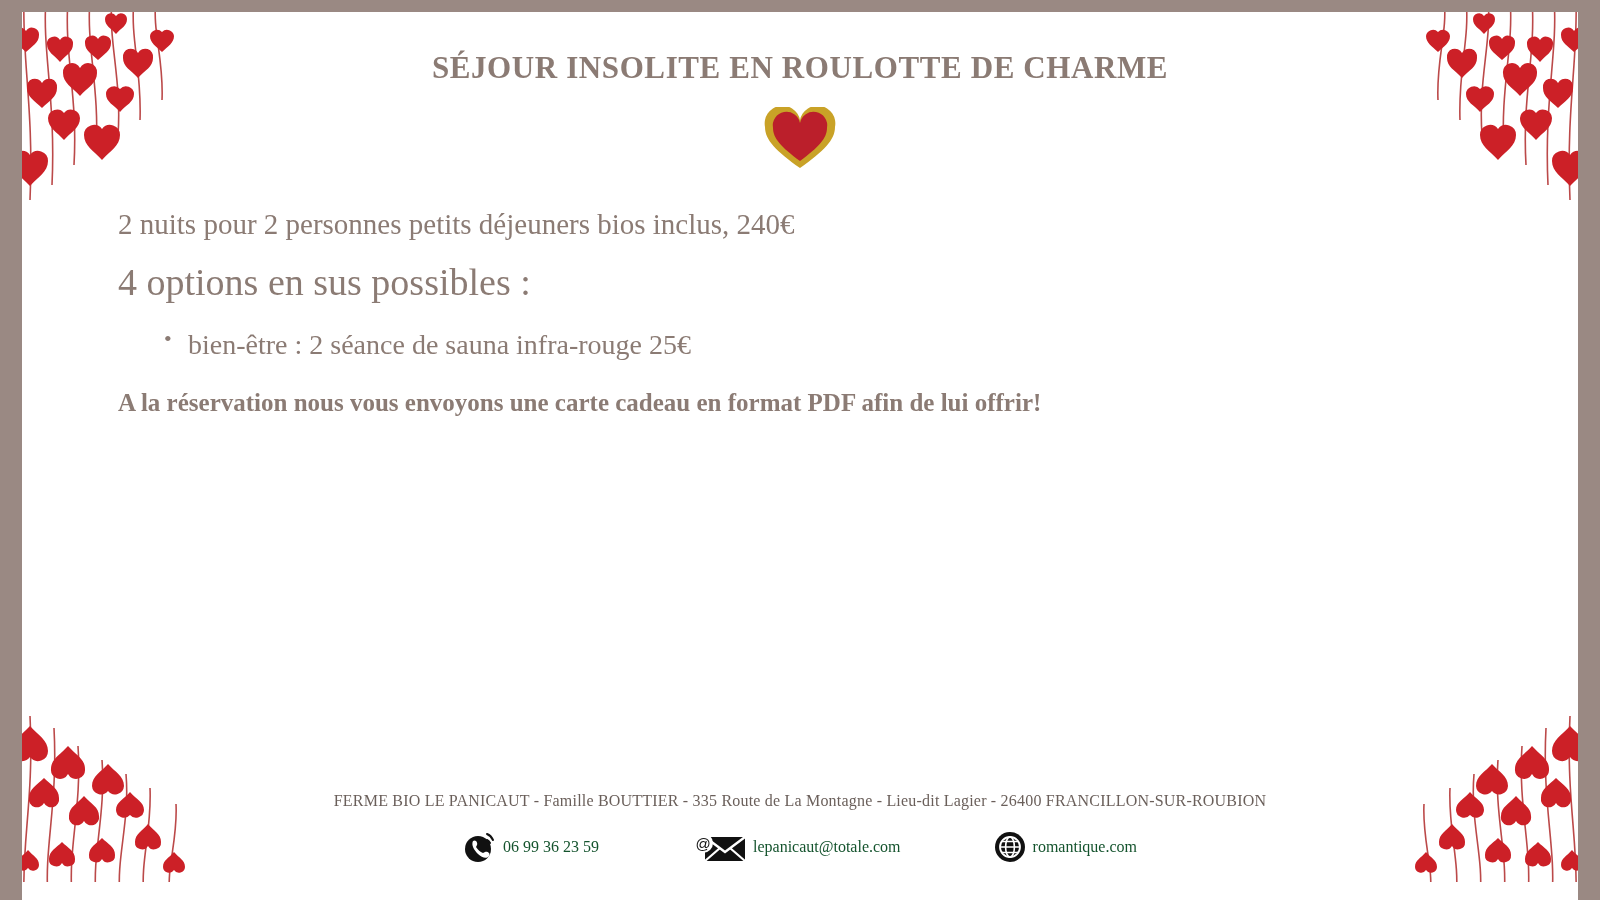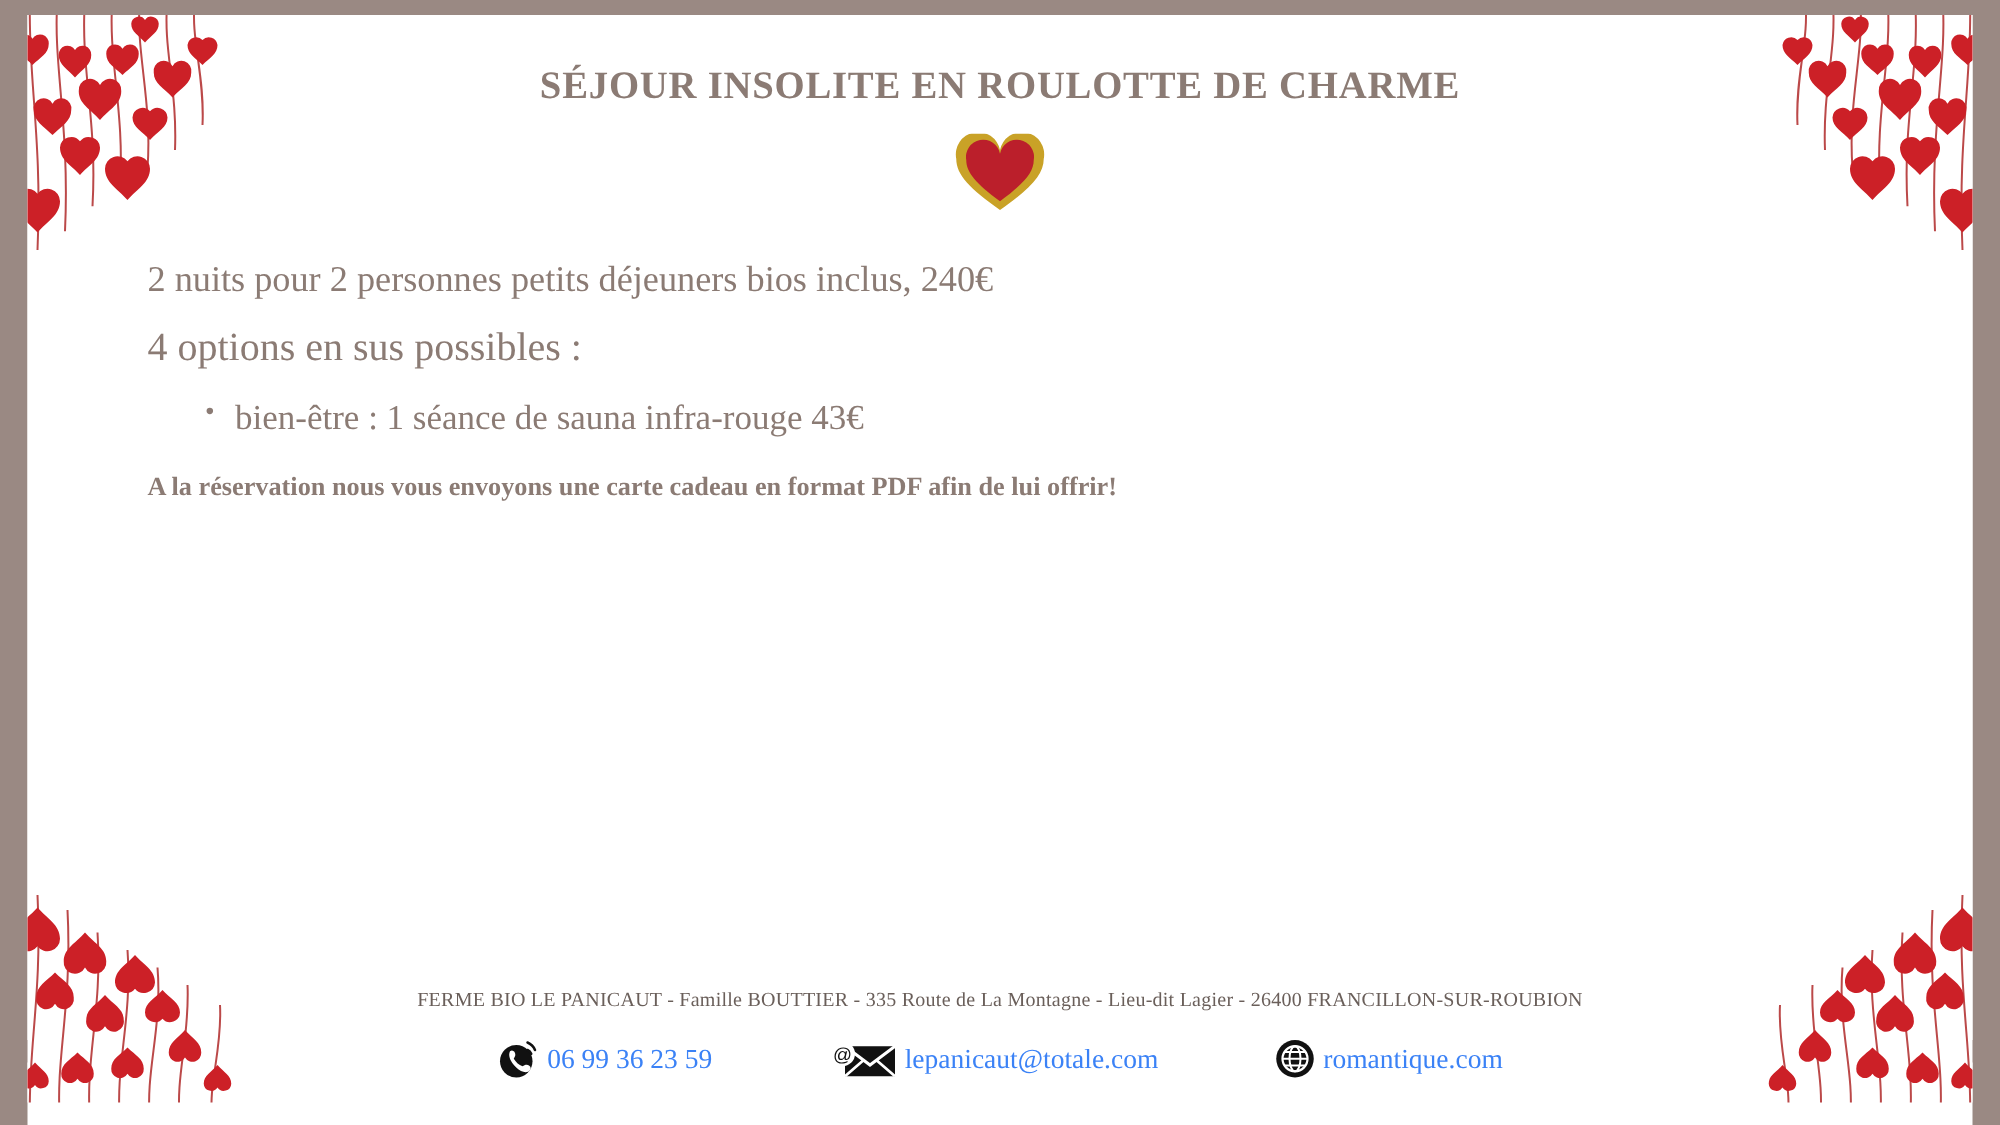--- a/index.html
+++ b/index.html
@@ -85,21 +85,21 @@
     width: 1370px;
     color: #8b7b74;
   }
   .line-strong {
     font-size: 29px;
     font-weight: normal;
     line-height: 1.72;
     color: #8b7b74;
   }
   .line-normal {
-    font-size: 32px;
+    font-size: 38px;
     line-height: 1.72;
     color: #8b7b74;
   }
   ul.options {
     list-style: none;
     margin: 4px 0 2px 0;
     padding: 0 0 0 46px;
   }
   ul.options li {
     position: relative;
@@ -112,21 +112,21 @@
     content: "•";
     position: absolute;
     left: 0;
     top: 0;
     font-size: 22px;
     color: #8b7b74;
   }
   ul.options li b { font-weight: normal; }
   .closing {
     margin-top: 10px;
-    font-size: 21px;
+    font-size: 25px;
     font-weight: bold;
     line-height: 1.72;
     color: #8b7b74;
     max-width: 1360px;
   }
 
   
   .footer-address {
     position: absolute;
     left: 0;
@@ -148,21 +148,21 @@
     gap: 92px;
     font-size: 22px;
     color: #3a332f;
   }
   .contact {
     display: flex;
     align-items: center;
     gap: 6px;
   }
   .contact .ic { display: flex; align-items: center; }
-  .contact .txt { color: #3b82f6; font-size: 22px; }
+  .contact .txt { color: #14532d; font-size: 16px; }
 </style>
 </head>
 <body>
 
 <div class="page">
 
   <div class="frame-top"></div>
   <div class="frame-bottom"></div>
   <div class="frame-left"></div>
   <div class="frame-right"></div>
@@ -287,21 +287,21 @@
         <path d="M38 54 C 19 40, 11 31, 11 21 A 13 13 0 0 1 38 16 A 13 13 0 0 1 65 21 C 65 31, 57 40, 38 54 Z" fill="#bb1f2b"></path>
       </svg>
     </div>
 
     <div class="body-block">
       <div class="line-strong">2 nuits pour 2 personnes petits déjeuners bios inclus, 240€</div>
       <div class="line-normal">4 options en sus possibles :</div>
 
       <ul class="options">
         <li>
-          <b>bien-être</b><span> : 1 séance de sauna infra-rouge 43€</span>
+          <b>bien-être</b><span> : 2 séance de sauna infra-rouge 25€</span>
         </li>
       </ul>
 
       <div class="closing">A la réservation nous vous envoyons une carte cadeau en format PDF afin de lui offrir!</div>
     </div>
 
     <div class="footer-address">FERME BIO LE PANICAUT - Famille BOUTTIER  - 335 Route de La Montagne - Lieu-dit Lagier - 26400 FRANCILLON-SUR-ROUBION</div>
 
     <div class="footer-contacts">
 

